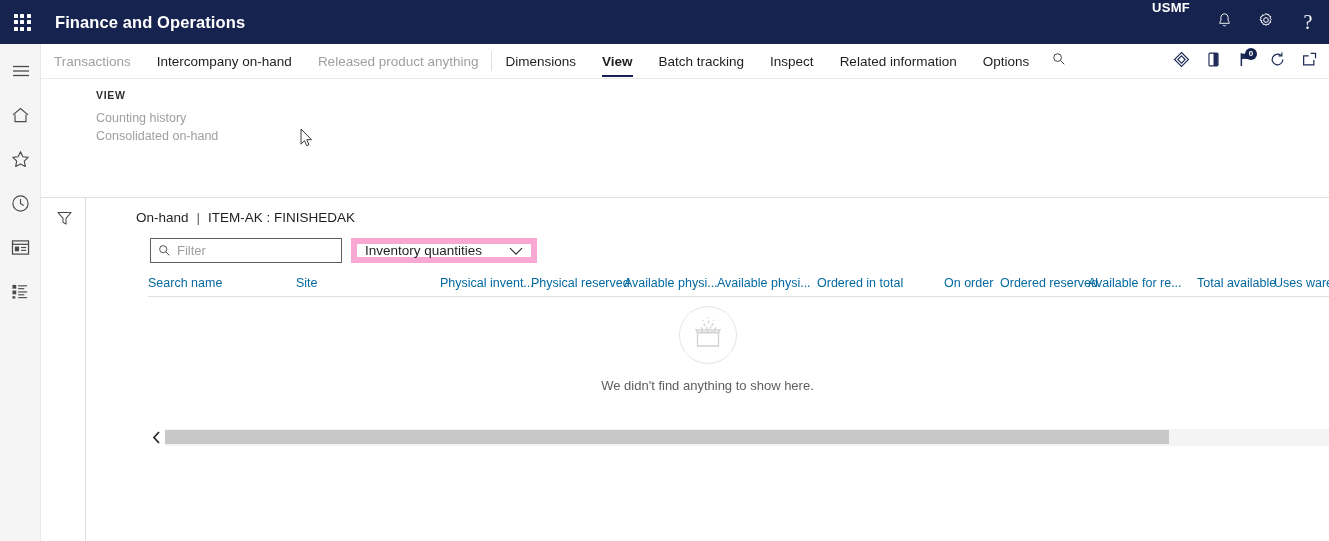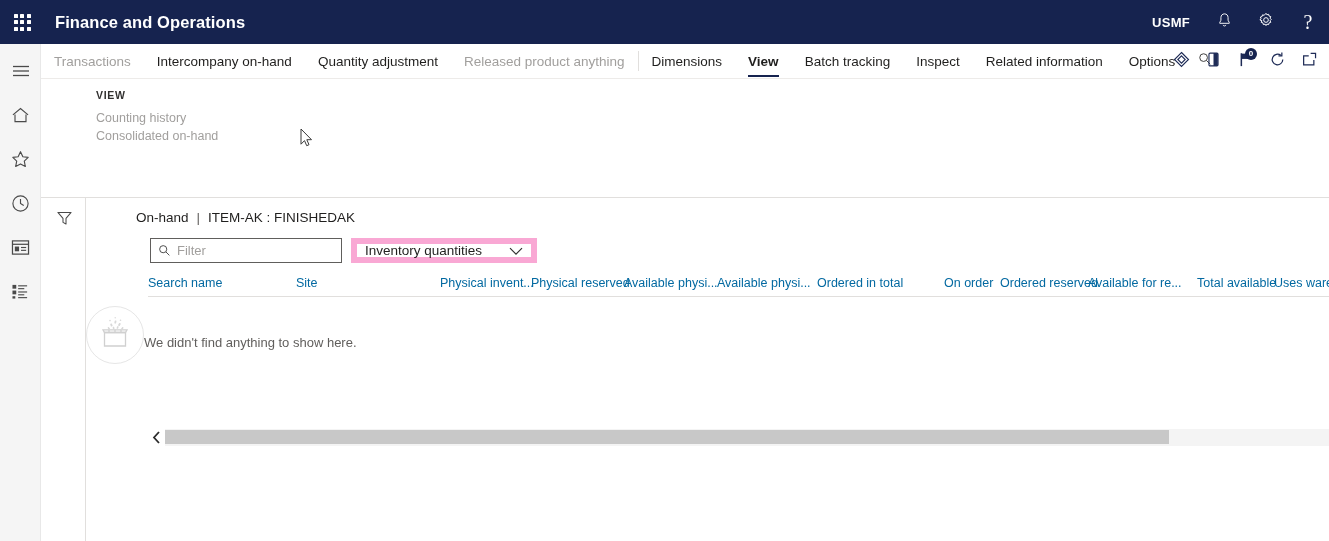--- a/index.html
+++ b/index.html
@@ -49,21 +49,21 @@
   .search-wrap .mag { margin-right: 8px; display:flex; }
   .search-input {
     border: none; outline: none; background: transparent;
     font-family: "Liberation Sans", sans-serif;
     font-size: 13.5px; color: #605e5c;
     width: 390px; height: 24px;
   }
   .search-input::placeholder { color: #828282; }
   .top-right {
     position: absolute; right: 0; top: 0; height: 44px;
-    display: flex; align-items: center;
+    display: flex; 
   }
   .company-label {
     color: #ffffff; font-size: 13px; font-weight: bold;
     padding: 0 13px; letter-spacing: 0.3px;
     white-space: nowrap; cursor: pointer;
   }
   .top-icon {
     width: 42px; height: 44px;
     display: flex; align-items: center; justify-content: center;
     cursor: pointer;
@@ -223,21 +223,21 @@
   }
   .th {
     position: absolute; top: 3px;
     font-size: 12.5px; color: #0369a1;
     white-space: nowrap;
     cursor: pointer;
   }
 
   .emptystate {
     position: absolute; left: 0; right: 0; top: 108px;
-    display: flex; flex-direction: row; align-items: center;
+    display: flex; flex-direction: column; align-items: center;
   }
   .empty-circle {
     width: 58px; height: 58px; border-radius: 50%;
     border: 1px solid #e6e6e6;
     display: flex; align-items: center; justify-content: center;
   }
   .empty-text {
     margin-top: 14px;
     font-size: 13px; color: #605e5c;
   }
@@ -362,21 +362,20 @@
           <line x1="7.5" y1="12.5" x2="14" y2="12.5" stroke="#4a4a4a" stroke-width="1.2"></line>
           <line x1="7.5" y1="15.5" x2="17" y2="15.5" stroke="#4a4a4a" stroke-width="1.2"></line>
         </svg>
     </span>
   </div>
 </div>
 
 <div class="actionpane">
   <div class="tab disabled">Transactions</div>
   <div class="tab">Intercompany on-hand</div>
-  <div class="tab">Quantity adjustment</div>
   <div class="tab disabled">Released product anything</div>
   <div class="tab-sep"></div>
   <div class="tab">Dimensions</div>
   <div class="tab active">View</div>
   <div class="tab">Batch tracking</div>
   <div class="tab">Inspect</div>
   <div class="tab">Related information</div>
   <div class="tab">Options</div>
   <div class="tab-search">
     <span>

